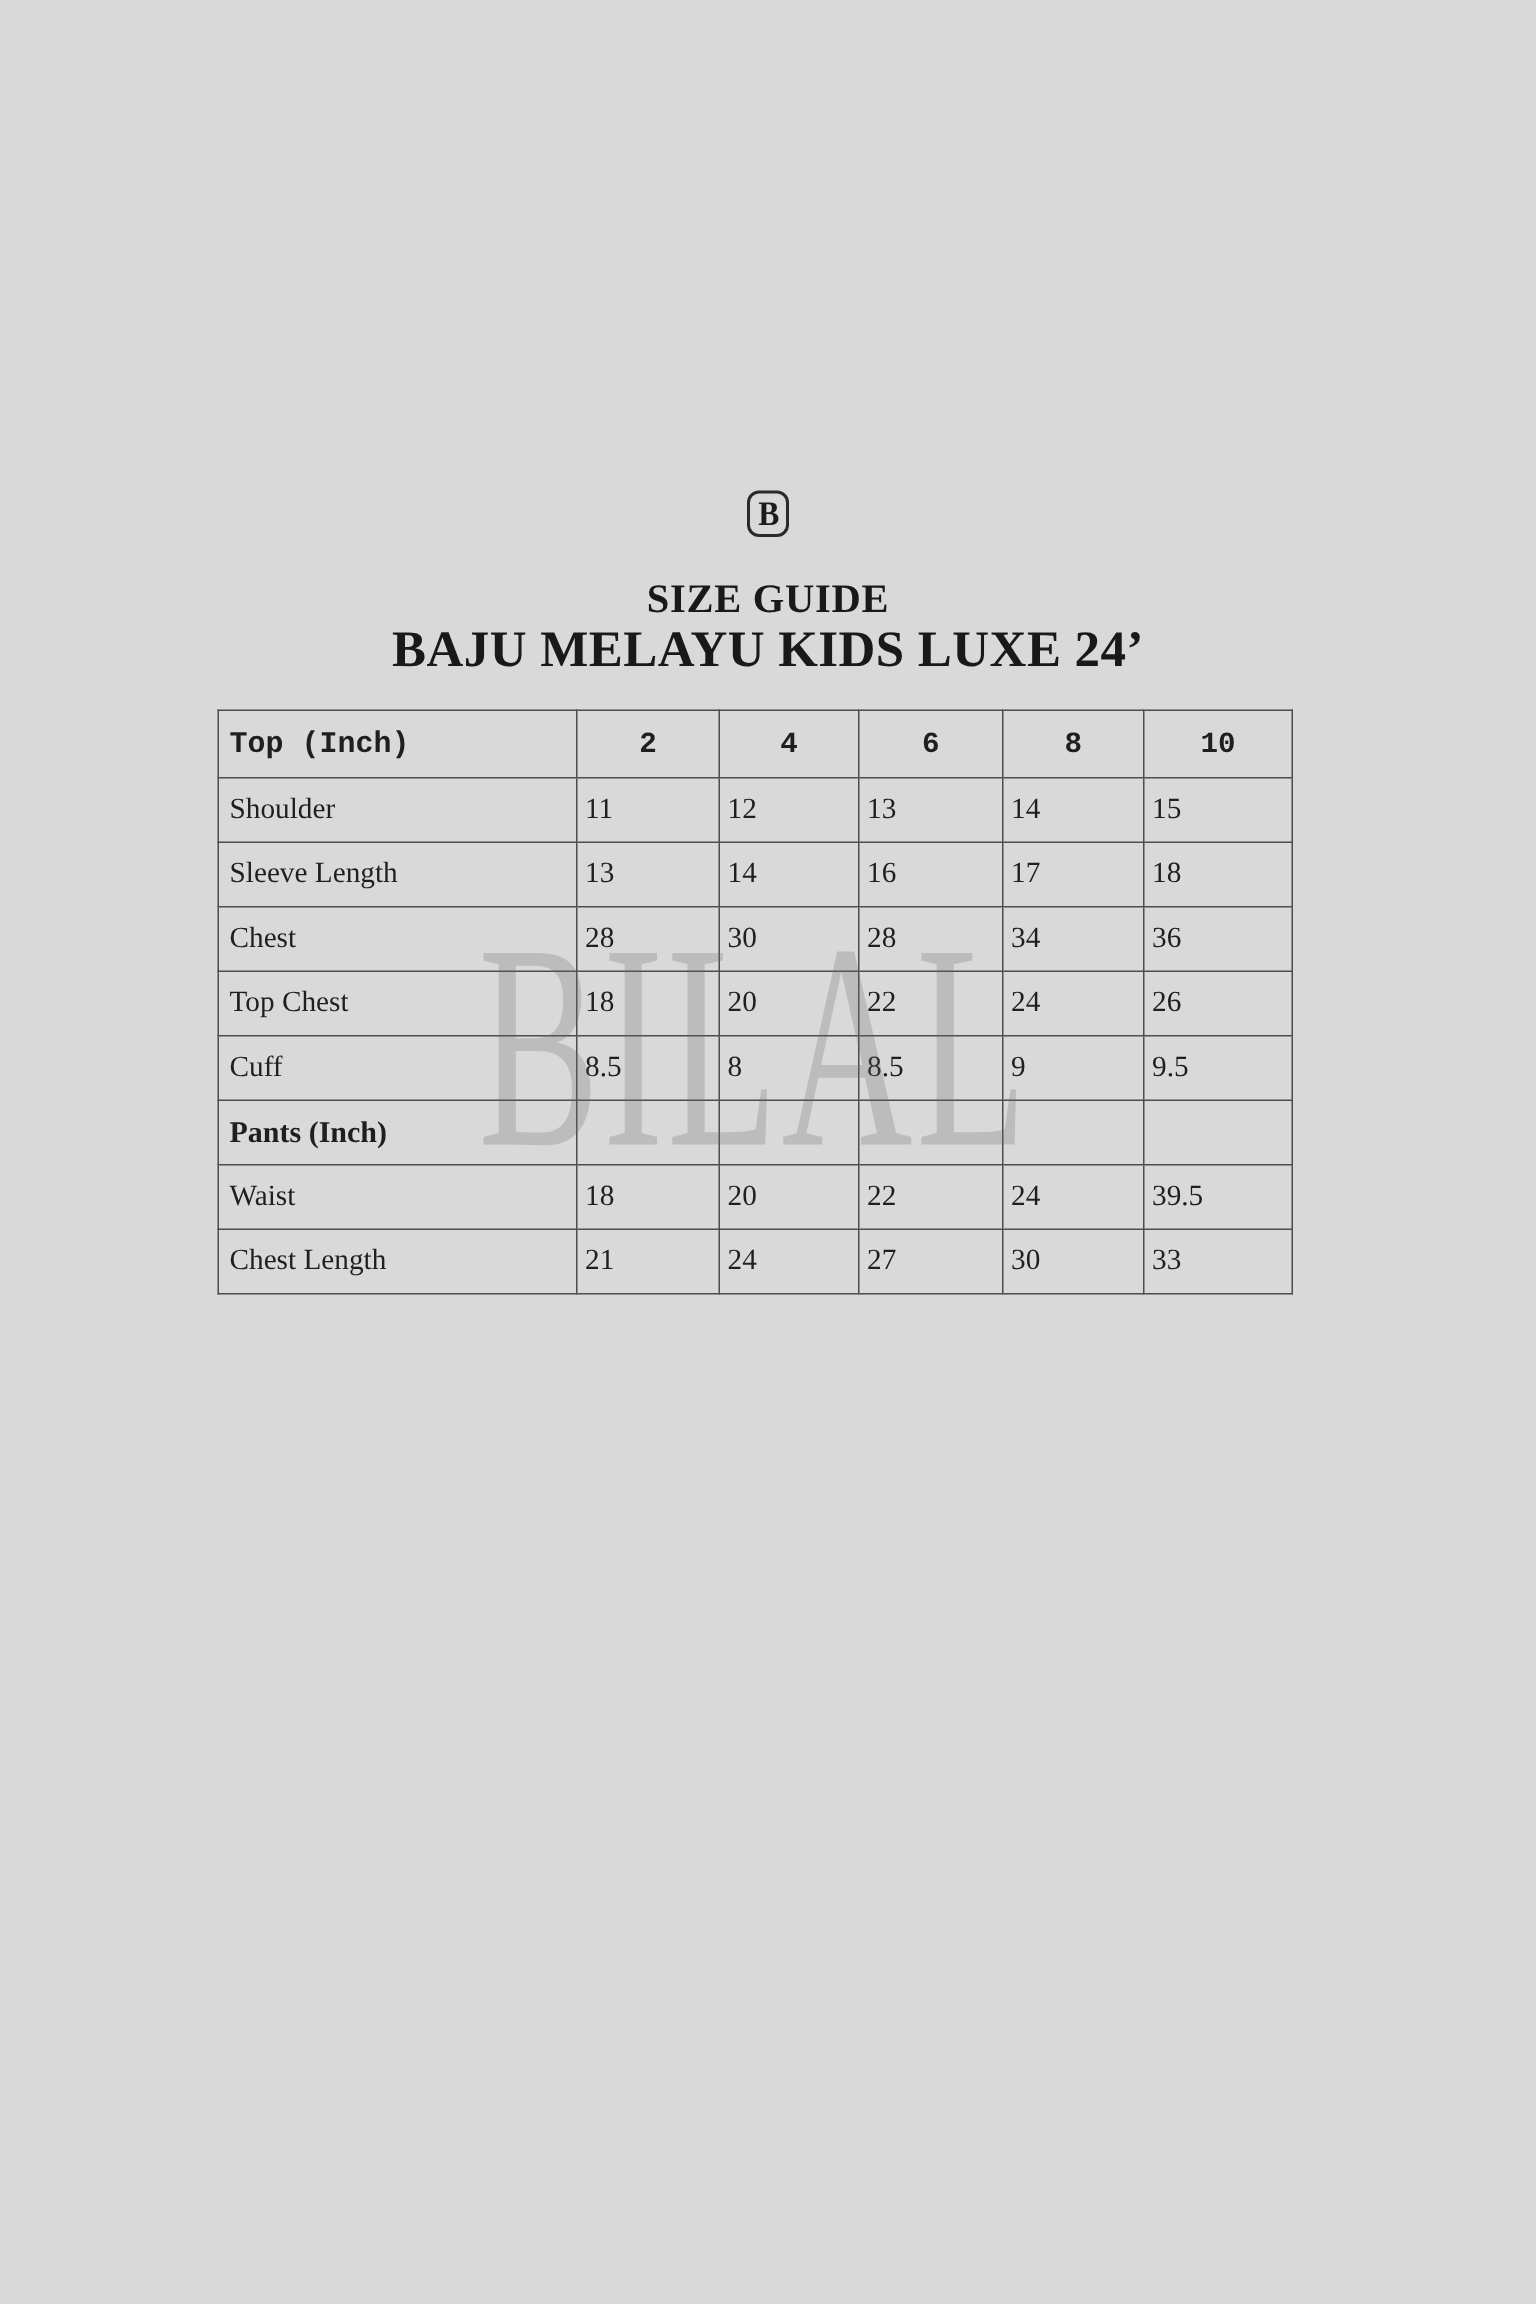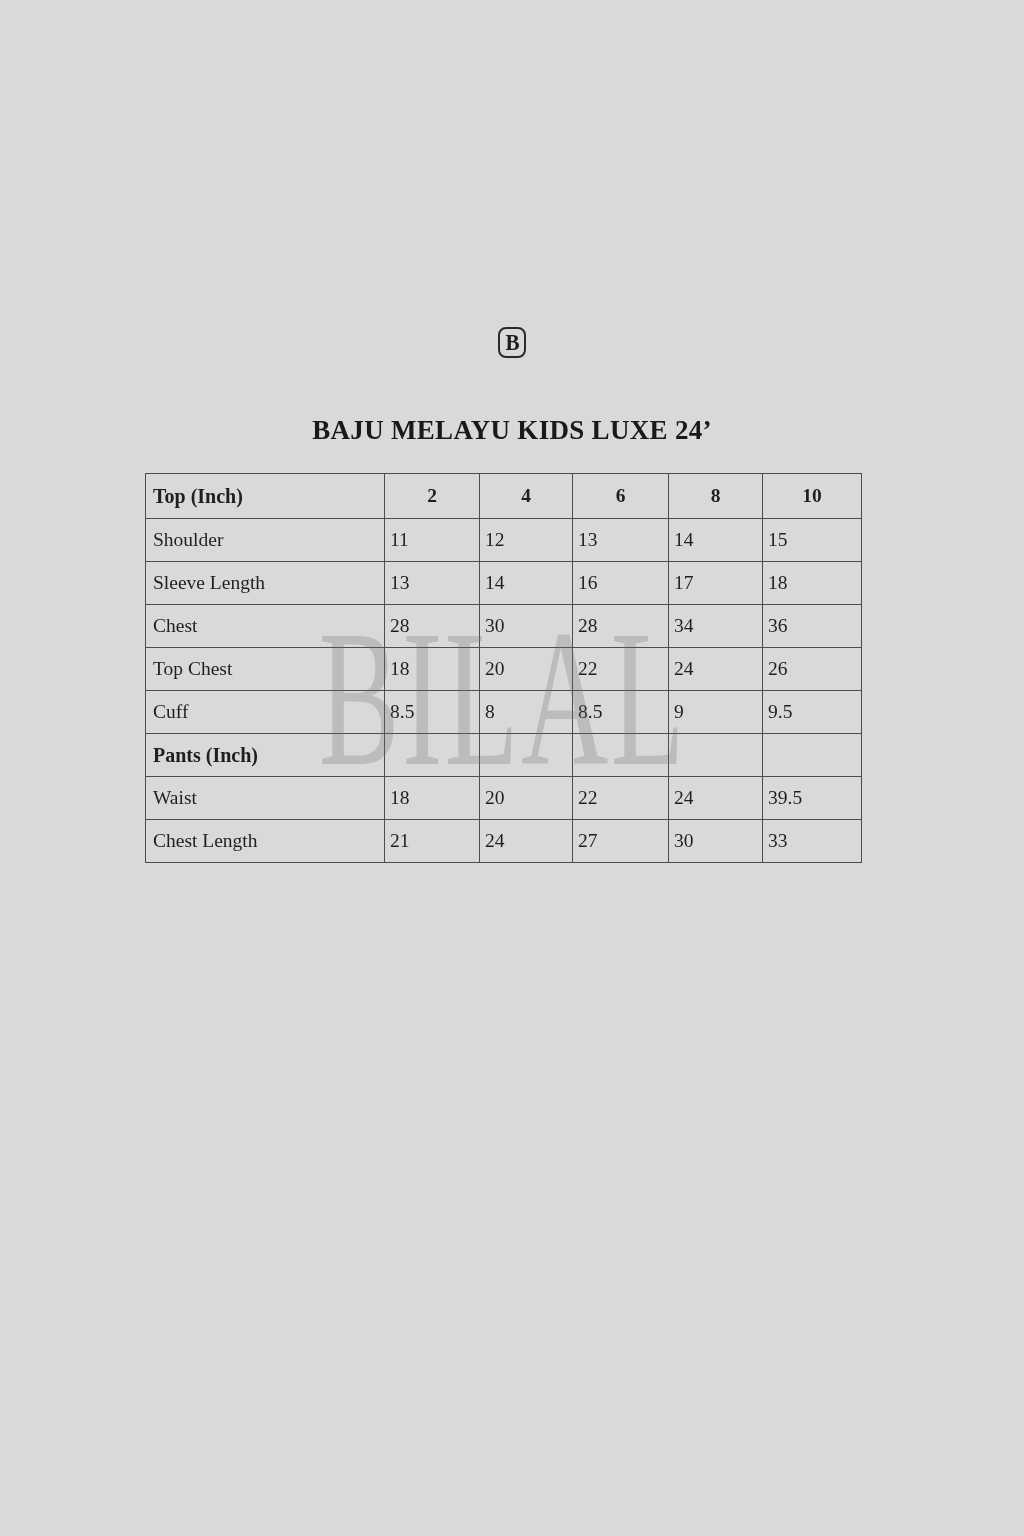--- a/index.html
+++ b/index.html
@@ -53,21 +53,21 @@
     font-weight: bold;
     letter-spacing: 0.5px;
     color: #191919;
   }
   .page-subtitle {
     position: absolute;
     top: 415px;
     left: 0;
     width: 100%;
     text-align: center;
-    font-size: 27px;
+    font-size: 34px;
     font-weight: bold;
     letter-spacing: 0.3px;
     color: #191919;
   }
   
   .table-container {
     position: absolute;
     top: 473px;
     left: 145px;
     width: 716px;
@@ -81,20 +81,21 @@
     border: 1.5px solid #4d4d4d;
     font-size: 19.5px;
     height: 42px;
     padding: 0 2px 0 5px;
     vertical-align: middle;
     overflow: hidden;
     white-space: nowrap;
   }
   .size-table tr.row-header td {
     height: 44px;
+    font-family: Liberation Mono, monospace;
   }
   .size-table td.label-cell {
     padding-left: 7px;
   }
   .size-table td.bold {
     font-weight: bold;
     font-size: 20px;
   }
   .size-table td.header-value {
     text-align: center;
@@ -119,20 +120,21 @@
 </style>
 </head>
 <body>
 
 <div class="page">
 
   <div class="logo-badge">
     <span class="logo-letter">B</span>
   </div>
 
+  <div class="page-title">SIZE GUIDE</div>
 
   <div class="page-subtitle">BAJU MELAYU KIDS LUXE 24’</div>
 
   <div class="table-container">
     <table class="size-table">
       <colgroup>
         <col style="width:239px">
         <col style="width:95px">
         <col style="width:93px">
         <col style="width:96px">

